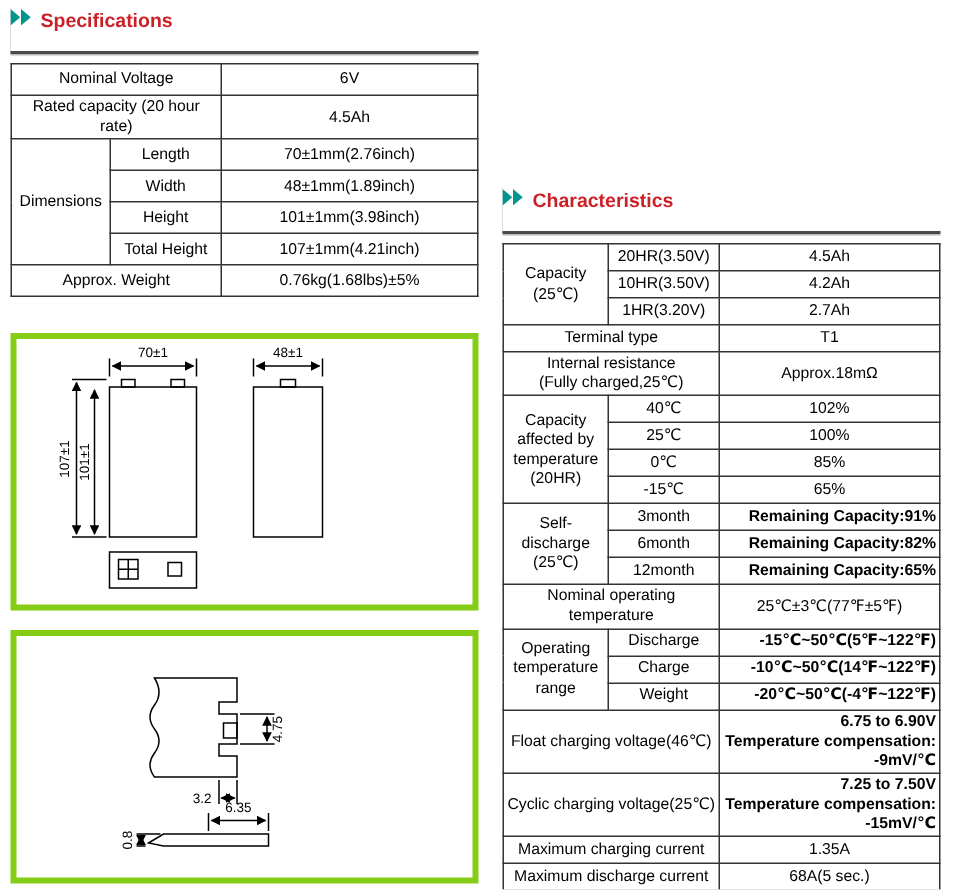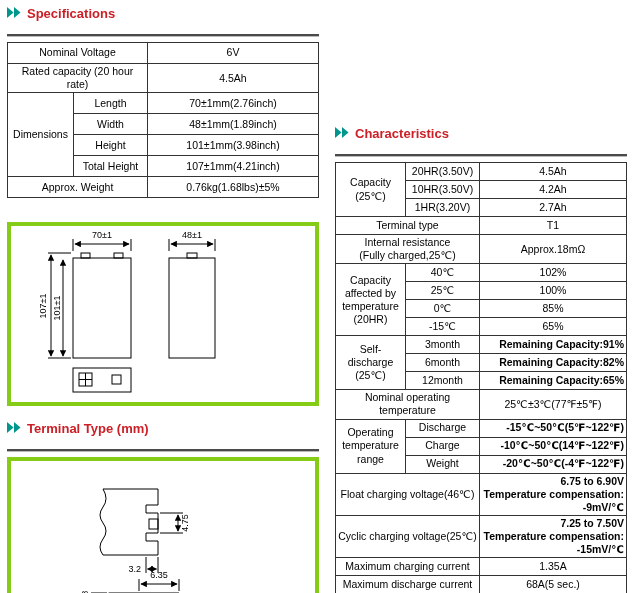--- a/index.html
+++ b/index.html
@@ -115,29 +115,20 @@
         <rect x="62" y="142" width="58" height="24" fill="none" stroke="#000"></rect>
         <rect x="68" y="147" width="13" height="13" fill="none" stroke="#000"></rect>
         <line x1="68" y1="153.5" x2="81" y2="153.5" stroke="#000"></line>
         <line x1="74.5" y1="147" x2="74.5" y2="160" stroke="#000"></line>
         <rect x="101" y="149" width="9" height="9" fill="none" stroke="#000"></rect>
       </svg>
     </div>
 
     <div class="gap14"></div>
 
-    <div class="sec-header">
-      <span>
-        <svg width="15" height="11" viewBox="0 0 15 11">
-            <polygon points="0,0 6.5,5.5 0,11" fill="#00958d"></polygon>
-            <polygon points="7,0 13.5,5.5 7,11" fill="#00958d"></polygon>
-          </svg>
-      </span>
-      <span class="sec-title">Terminal Type (mm)</span>
-    </div>
 
     <div class="box">
       <svg viewBox="0 0 309 156" width="309" height="156">
         <defs>
           <marker id="m2" viewBox="0 0 10 10" refX="9" refY="5" markerWidth="6.5" markerHeight="6.5" orient="auto-start-reverse">
             <path d="M0,0 L10,5 L0,10 z" fill="#000"></path>
           </marker>
         </defs>
 
         <path d="M92,28 L147,28 L147,44 L135,44 L135,52 L147,52 L147,72 L135,72 L135,80 L147,80 L147,94 L92,94

